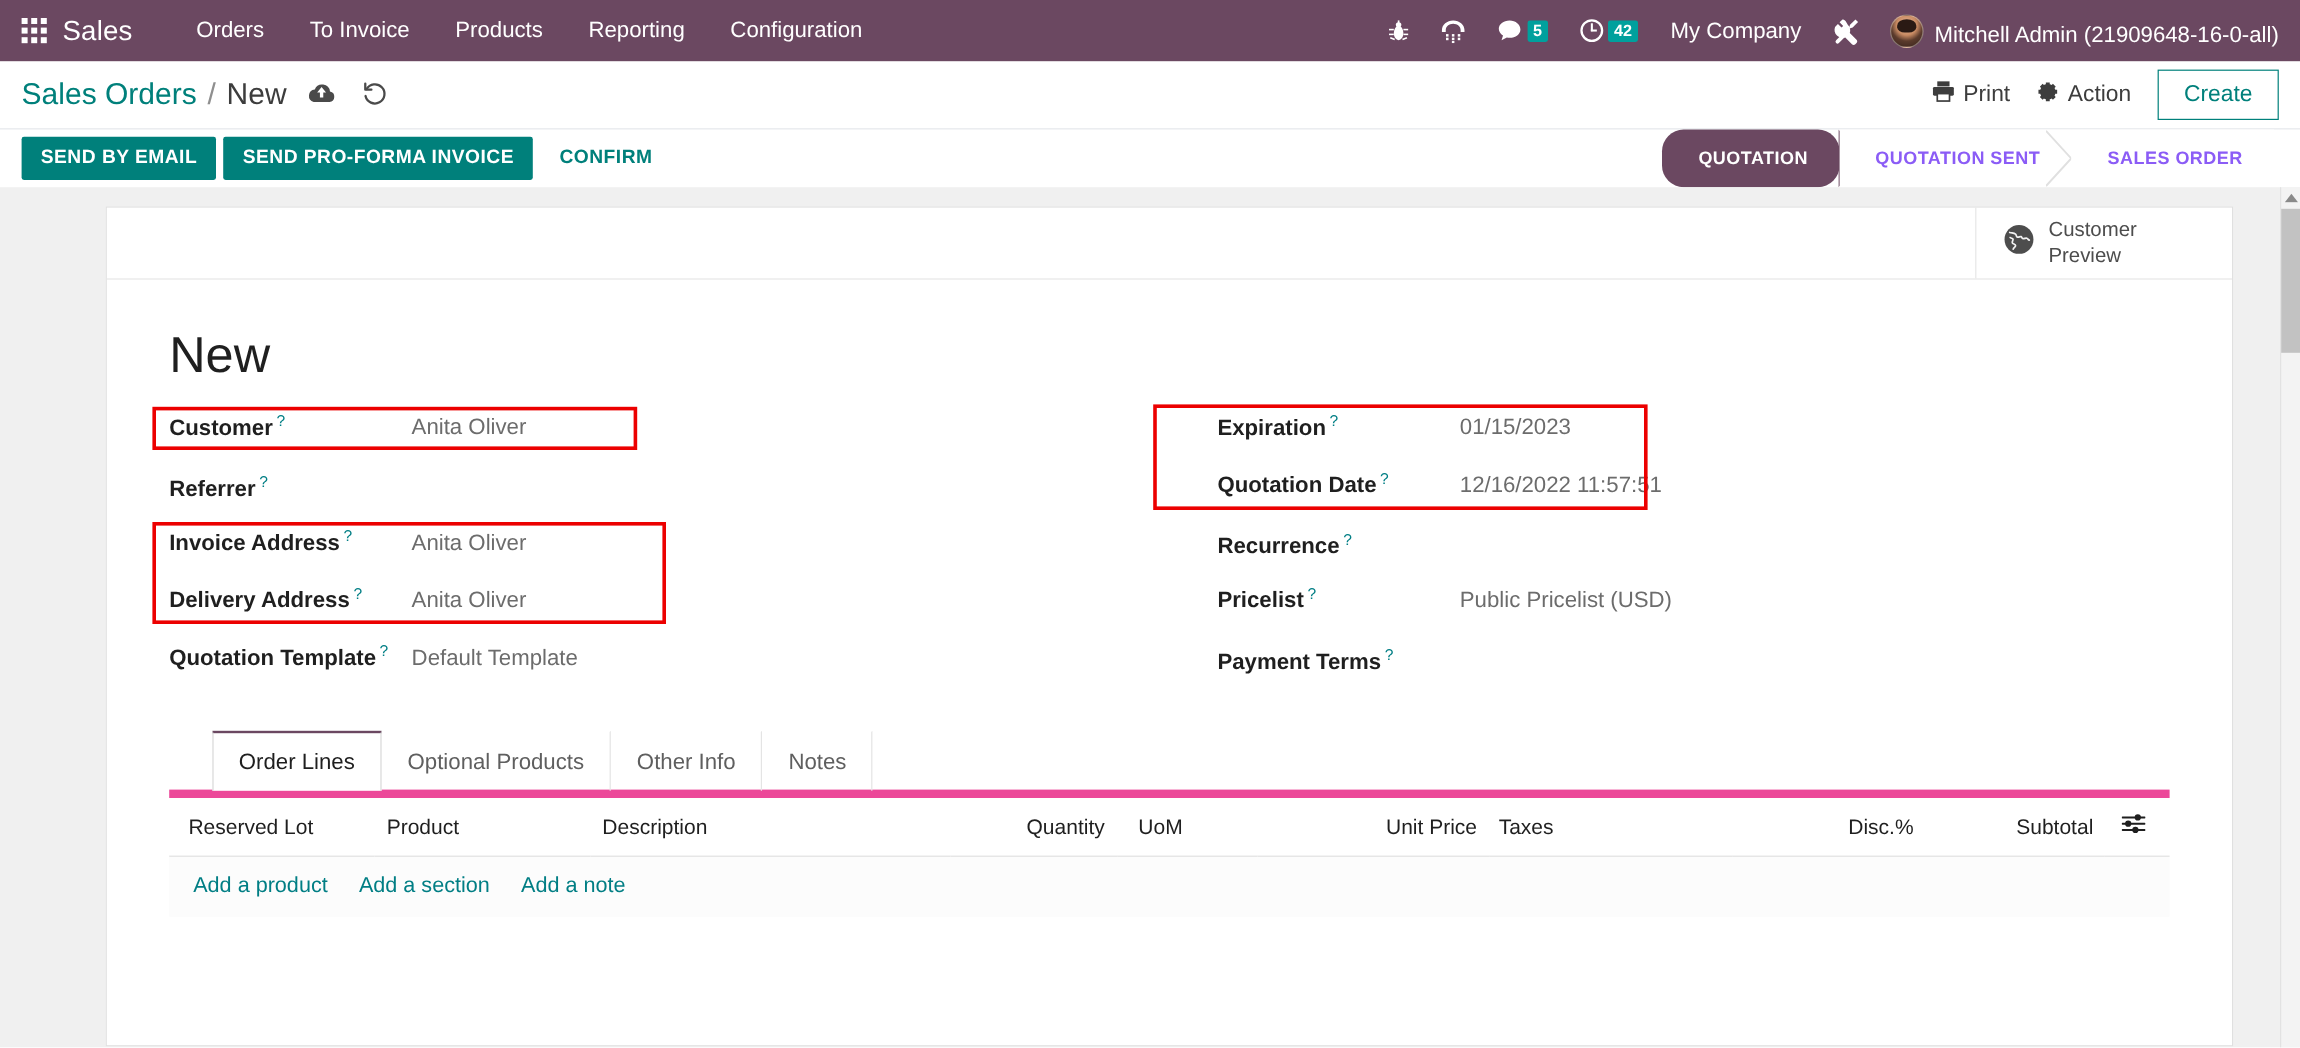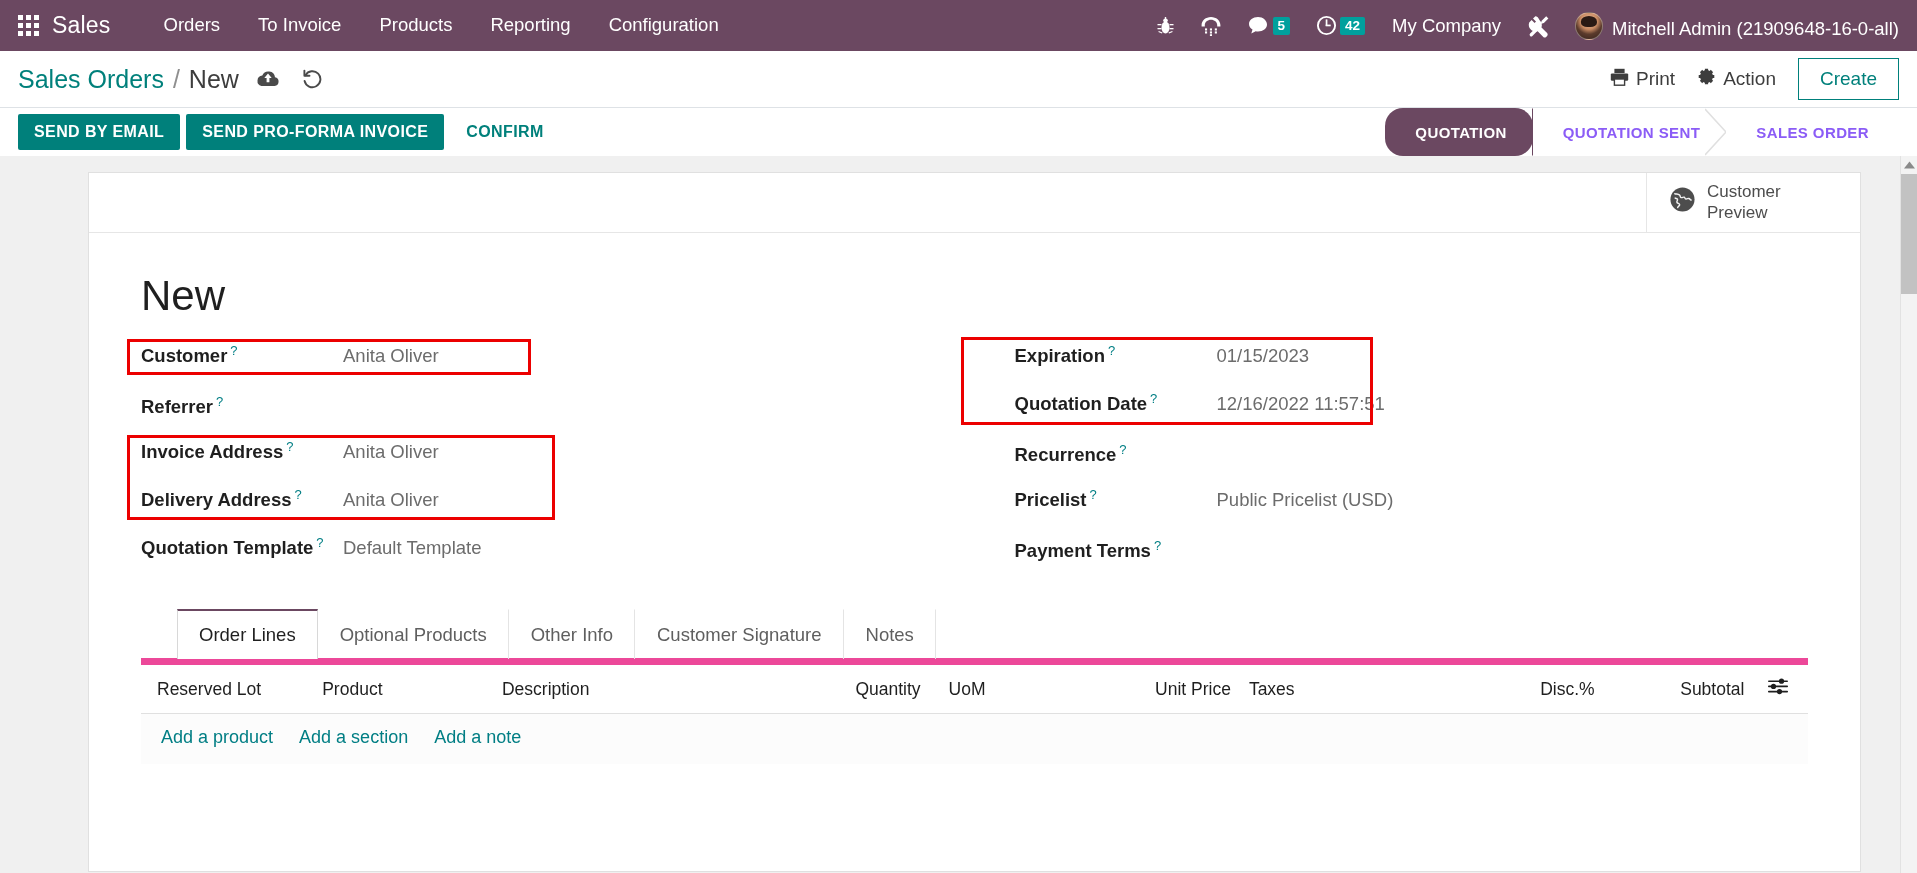--- a/index.html
+++ b/index.html
@@ -477,21 +477,20 @@
               <span class="field-value"></span>
             </div>
           </div>
         </div>
 
         <div class="notebook">
           <div class="nb-tabs">
             <button class="nb-tab active">Order Lines</button>
             <button class="nb-tab">Optional Products</button>
             <button class="nb-tab">Other Info</button>
-            <button class="nb-tab">Customer Signature</button>
             <button class="nb-tab">Notes</button>
           </div>
 
           <table class="lines-table">
             <thead>
               <tr>
                 <th style="width:160px; padding-left:16px;">Reserved Lot</th>
                 <th style="width:168px;">Product</th>
                 <th style="width:280px;">Description</th>
                 <th class="num" style="width:130px;">Quantity</th>

